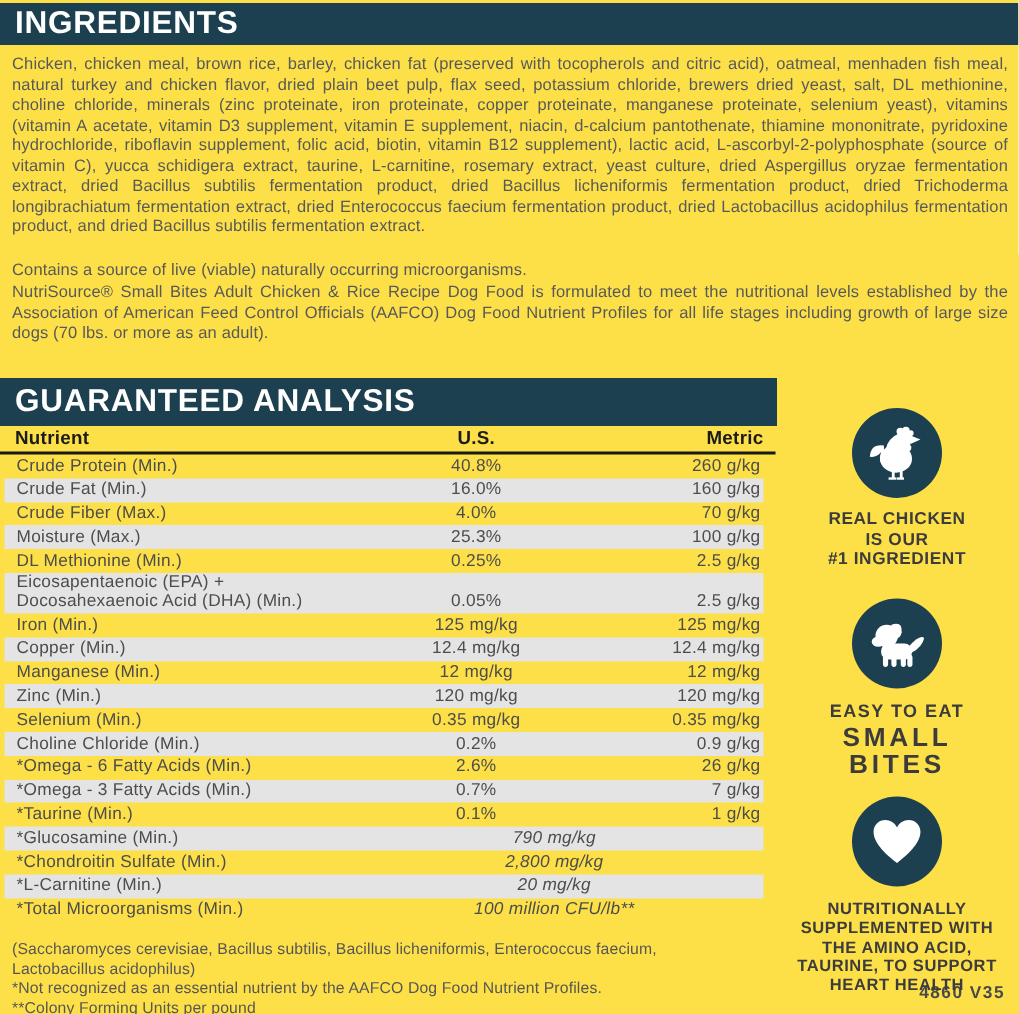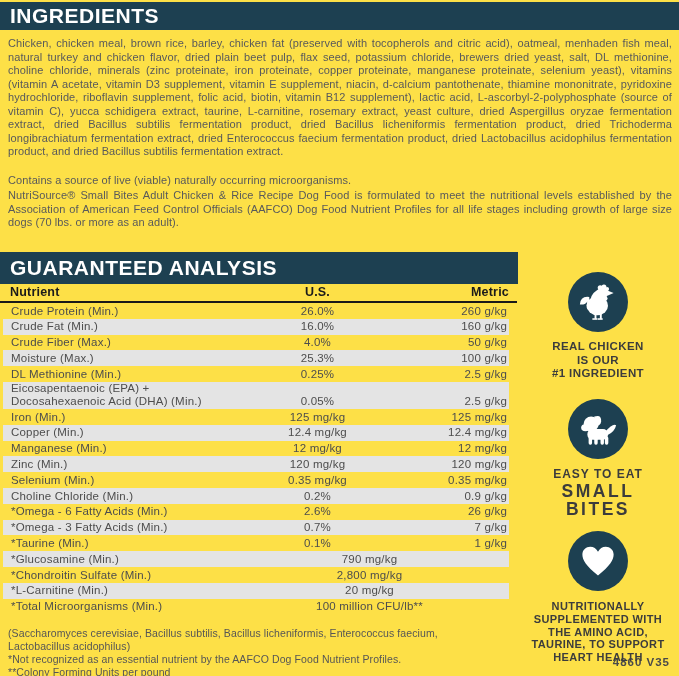--- a/index.html
+++ b/index.html
@@ -47,21 +47,21 @@
     display:grid;grid-template-columns:237px 155px 114px;
     align-items:end;min-height:15.8px;
     font-size:11.5px;line-height:12.8px;color:var(--table-gray);letter-spacing:.2px;
   }
   .trow>div{padding-bottom:1.5px;}
   .trow:nth-child(even){background:var(--stripe);}
   .trow.tall{min-height:27px;}
   .trow .name{padding-left:8px;white-space:pre-line;}
   .trow .us{text-align:center;}
   .trow .metric{text-align:right;padding-right:2px;}
-  .trow .spanval{grid-column:2/4;text-align:center;padding-right:10px;}
+  .trow .spanval{grid-column:2/4;text-align:center;padding-right:10px;font-style:italic;}
 
   #footnotes{
     position:absolute;top:627px;left:8px;width:470px;
     font-size:10.5px;line-height:13px;color:#565656;letter-spacing:.1px;
   }
   #code{
     position:absolute;top:656px;right:9px;
     font-size:11.5px;font-weight:bold;color:#4a4a4a;letter-spacing:1px;
   }
 
@@ -105,32 +105,32 @@
 
   <div id="table">
     <div class="thead">
       <div class="name">Nutrient</div>
       <div class="us">U.S.</div>
       <div class="metric">Metric</div>
     </div>
     <div class="tbody">
         <div class="trow">
           <div class="name">Crude Protein (Min.)</div>
-          <div class="us">26.0%</div>
+          <div class="us">40.8%</div>
           <div class="metric">260 g/kg</div>
         </div>
         <div class="trow">
           <div class="name">Crude Fat (Min.)</div>
           <div class="us">16.0%</div>
           <div class="metric">160 g/kg</div>
         </div>
         <div class="trow">
           <div class="name">Crude Fiber (Max.)</div>
           <div class="us">4.0%</div>
-          <div class="metric">50 g/kg</div>
+          <div class="metric">70 g/kg</div>
         </div>
         <div class="trow">
           <div class="name">Moisture (Max.)</div>
           <div class="us">25.3%</div>
           <div class="metric">100 g/kg</div>
         </div>
         <div class="trow">
           <div class="name">DL Methionine (Min.)</div>
           <div class="us">0.25%</div>
           <div class="metric">2.5 g/kg</div>

